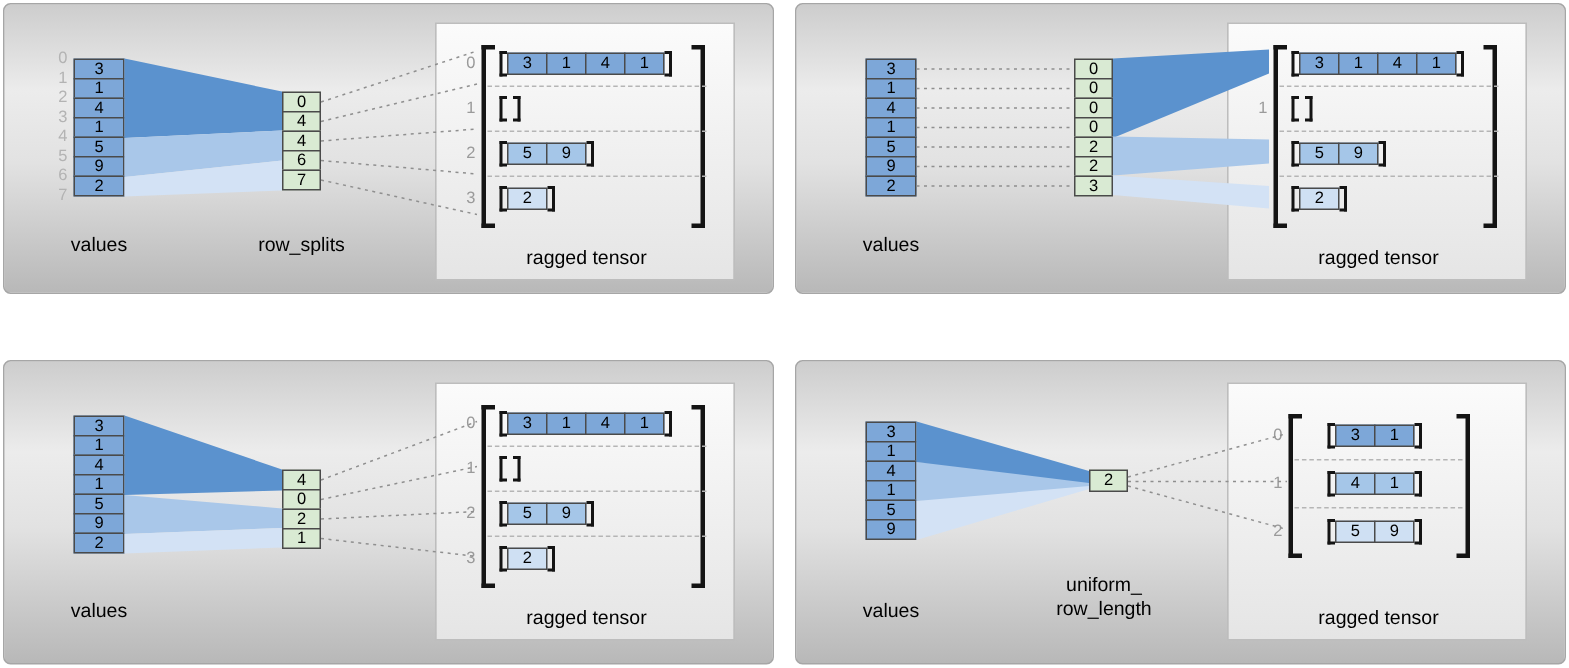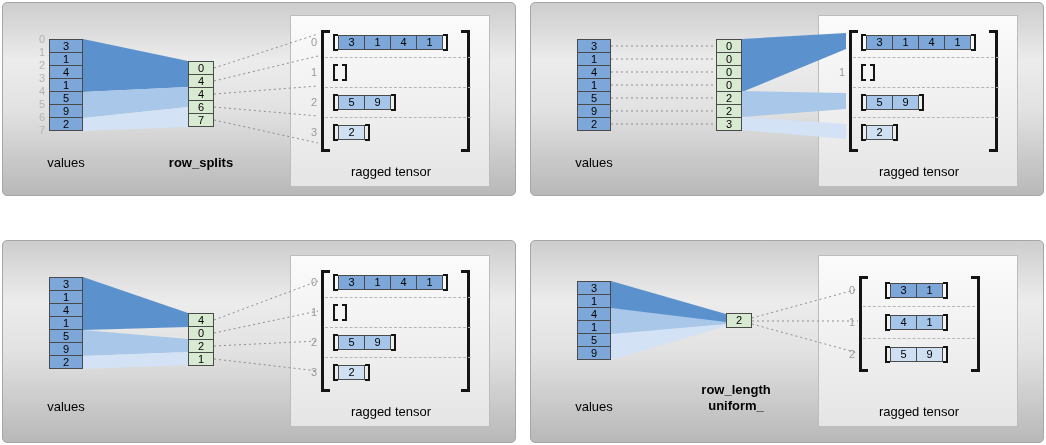--- a/index.html
+++ b/index.html
@@ -10,21 +10,21 @@
   .ov{position:absolute;left:0;top:0;pointer-events:none}
   .vcol{position:absolute;display:flex;flex-direction:column}
   .cell{border:1px solid #4a4a4a;text-align:center;font-size:11px;color:#000}
   .vcell{width:34px;height:14px;line-height:12px;margin-top:-1px;background:var(--cell-blue)}
   .gcell{width:26px;height:14px;line-height:12px;margin-top:-1px;background:var(--green)}
   .gcell.single{height:15px;line-height:13px}
   .vcol .cell:first-child{margin-top:0}
   .offsets{position:absolute;display:flex;flex-direction:column;color:#b3b3b3;font-size:11px}
   .off{height:13px;line-height:13px;width:16px;text-align:right}
   .lbl{position:absolute;font-size:13px;text-align:center;color:#000}
-  .method{font-weight:bold;line-height:16px}
+  .method{font-weight:normal;line-height:16px}
   .tensor{position:absolute;width:200px;height:172px;border:1px solid #bdbdbd;
           background:linear-gradient(180deg,#fbfbfb,#e5e5e5)}
   .bigb{position:absolute;width:9px}
   .bigb.l{border-left:3px solid #141414;border-top:3px solid #141414;border-bottom:3px solid #141414}
   .bigb.r{border-right:3px solid #141414;border-top:3px solid #141414;border-bottom:3px solid #141414}
   .dash{position:absolute;border-top:1px dashed #b5b5b5}
   .p03 .dash{left:34px;width:146px}
   .p3 .dash{left:44px;width:112px}
   .ridx{position:absolute;width:14px;color:#9a9a9a;font-size:11px;text-align:right;line-height:14px}
   .trow{position:absolute;display:flex;align-items:center;height:18px}
@@ -266,22 +266,22 @@
     <div class="cell vcell">4</div>
     <div class="cell vcell">1</div>
     <div class="cell vcell">5</div>
     <div class="cell vcell">9</div>
   </div>
   <div class="lbl" style="left:23px;top:158px;width:80px">values</div>
   <div class="vcol" style="left:195px;top:72px">
     <div class="cell gcell single">2</div>
   </div>
   <div class="lbl method" style="left:145px;top:141px;width:120px">
+    <div>uniform_</div>
     <div>row_length</div>
-    <div>uniform_</div>
   </div>
   <div class="tensor" style="left:287px;top:14px">
     <div class="bigb l" style="left:40px;top:20px;height:96px"></div>
     <div class="bigb r" style="left:152px;top:20px;height:96px"></div>
     <div class="dash" style="top:50px"></div>
     <div class="dash" style="top:82px"></div>
     <div class="ridx" style="left:22px;top:27px">0</div>
     <div class="ridx" style="left:22px;top:59px">1</div>
     <div class="ridx" style="left:22px;top:91px">2</div>
     <div class="trow" style="left:66px;top:25px">

